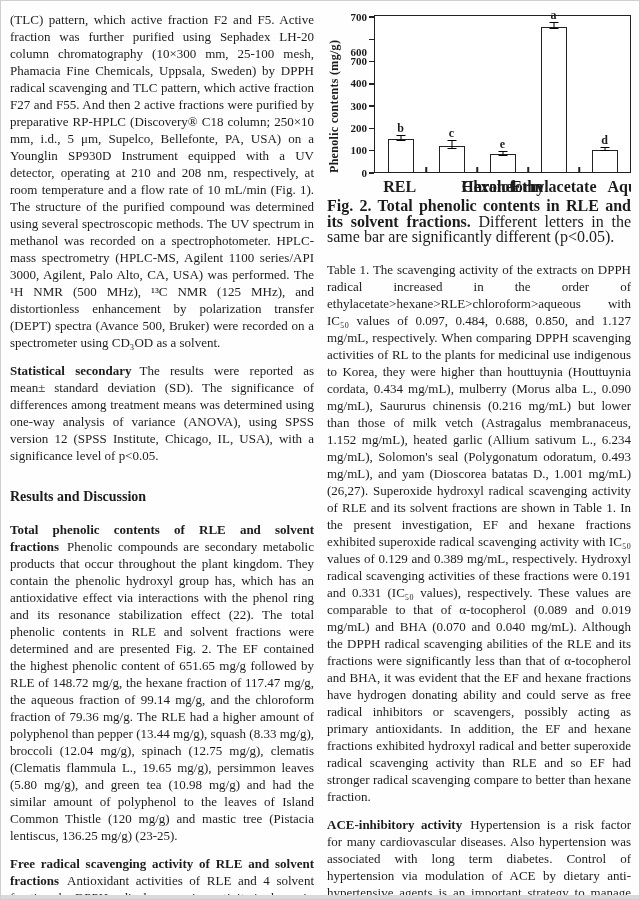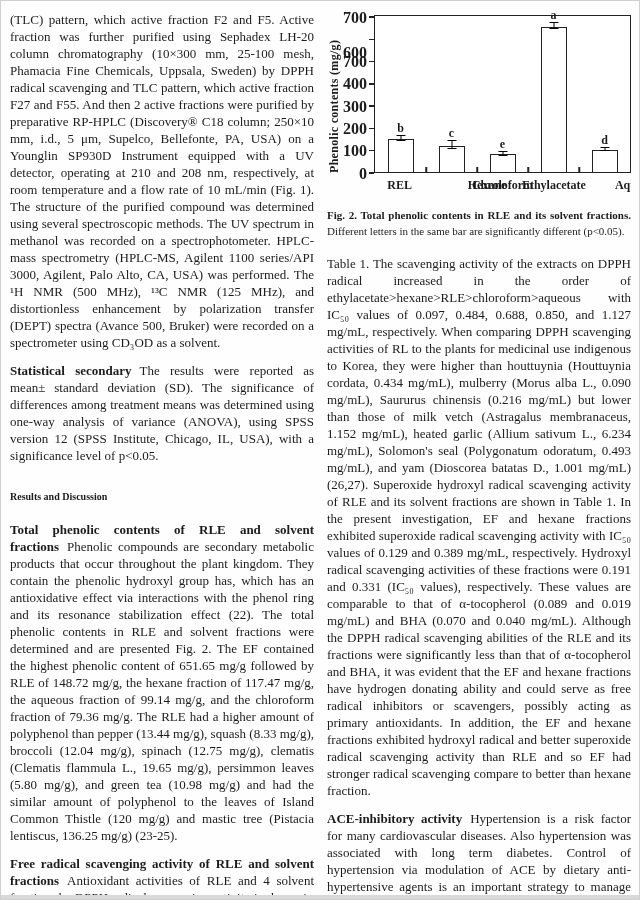--- a/index.html
+++ b/index.html
@@ -3,41 +3,41 @@
 <meta charset="utf-8">
 <style>
   html,body{margin:0;padding:0;background:#ffffff;}
   body{width:640px;height:900px;overflow:hidden;font-family:"Liberation Serif",serif;color:#1c1c1c;}
   .page{box-sizing:border-box;width:640px;height:900px;border:1px solid #cfcfcf;
         padding:10px 9px 0 9px;display:flex;gap:13px;position:relative;background:#fefefe;}
   .col{width:304px;flex:0 0 304px;overflow:hidden;}
   p{margin:0;font-size:13px;line-height:17px;text-align:justify;}
   .p-gap{margin-top:11px;}
   .lead{font-weight:bold;margin-right:8px;}
-  h2{font-size:10px;line-height:18px;margin:24px 0 15px 0;font-weight:bold;}
+  h2{font-size:14px;line-height:18px;margin:24px 0 15px 0;font-weight:bold;}
 
   
   figure{margin:0;padding-top:4px;}
   .chart{display:grid;grid-template-columns:15px 32px 1fr;grid-template-rows:158px 24px;width:100%;}
   .ylabel{grid-column:1;grid-row:1/3;writing-mode:vertical-rl;transform:rotate(180deg);
           font-weight:bold;font-size:12px;text-align:center;letter-spacing:0.3px;}
   .ygut{grid-column:2;grid-row:1;position:relative;overflow:visible;}
-  .ylab{position:absolute;right:7px;font-weight:bold;font-size:16px;line-height:13px;}
+  .ylab{position:absolute;right:7px;font-weight:bold;font-size:11px;line-height:13px;}
   .ymark{position:absolute;right:0;width:5px;height:1.5px;background:#222;}
   .plot{grid-column:3;grid-row:1;position:relative;border:1.5px solid #222;background:#fff;}
   .bar{position:absolute;bottom:0;transform:translateX(-50%);width:26px;background:#fff;
        border:1.3px solid #222;border-bottom:none;box-sizing:border-box;}
   .ebar{position:absolute;transform:translateX(-50%);width:9px;
         border-top:1.2px solid #000;border-bottom:1.2px solid #000;
         background:linear-gradient(#000,#000) center/1px 100% no-repeat;}
   .sig{position:absolute;transform:translateX(-50%);font-weight:bold;font-size:12px;line-height:12px;}
   .xmark{position:absolute;bottom:0;width:1.5px;height:5px;background:#222;transform:translateX(-50%);}
   .xlabels{grid-column:3;grid-row:2;position:relative;}
-  .xcat{position:absolute;top:5px;transform:translateX(-50%);font-weight:bold;font-size:12px;white-space:nowrap;}
-  figcaption{font-size:11px;line-height:15.5px;text-align:justify;margin-top:11px;}
+  .xcat{position:absolute;top:5px;transform:translateX(-50%);font-weight:bold;font-size:16px;white-space:nowrap;}
+  figcaption{font-size:16px;line-height:15.5px;text-align:justify;margin-top:1px;}
   figcaption .capb{font-weight:bold;}
 
   .scan-bottom{position:absolute;left:0;right:0;bottom:0;height:4px;background:#d9d9d9;}
 </style>
 </head>
 <body>
 
 <div class="page">
 
   <div class="col">

